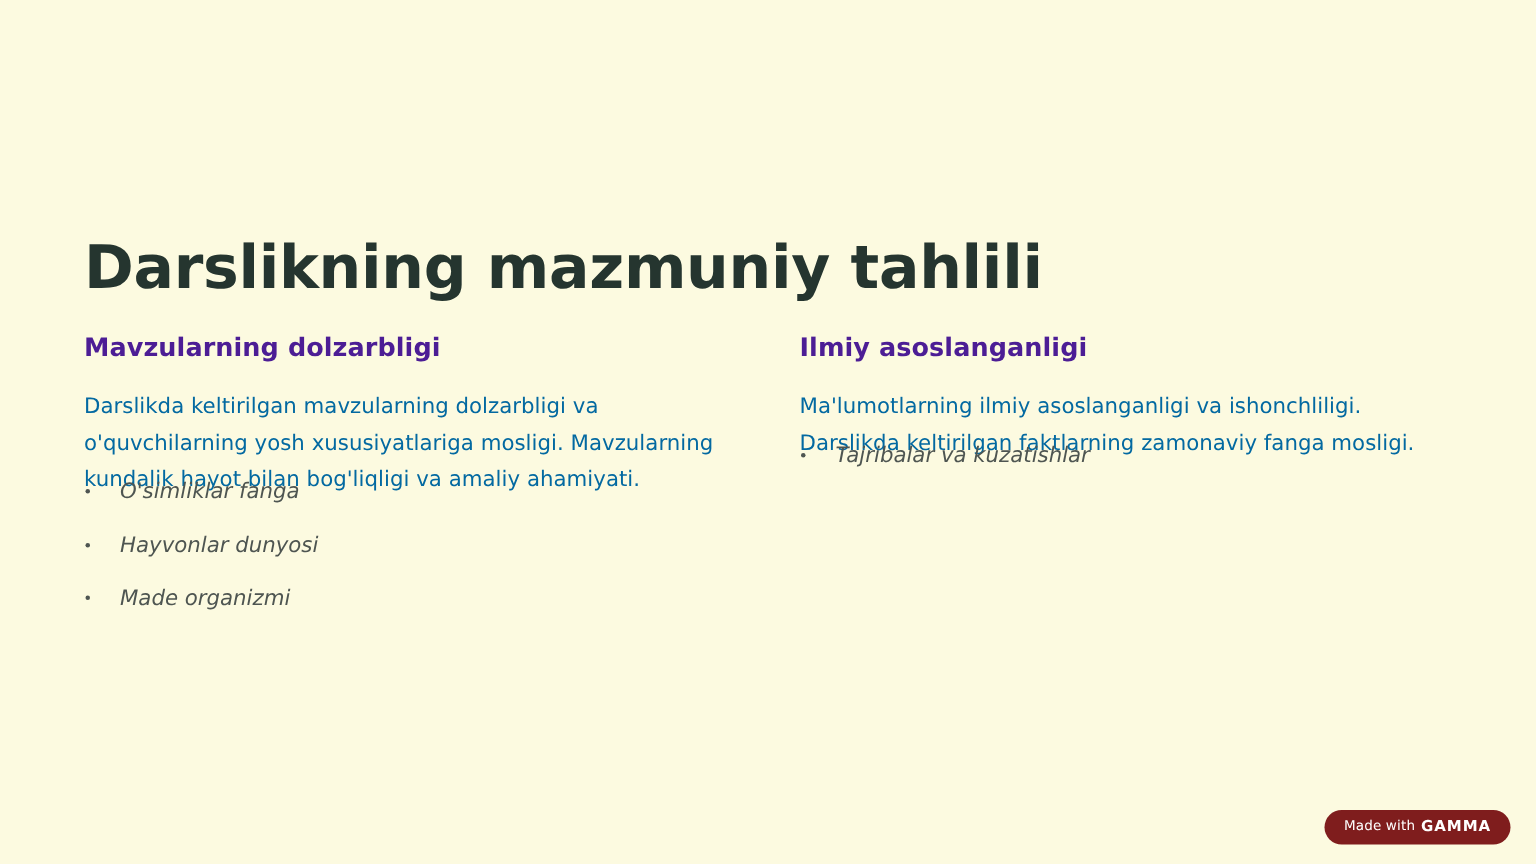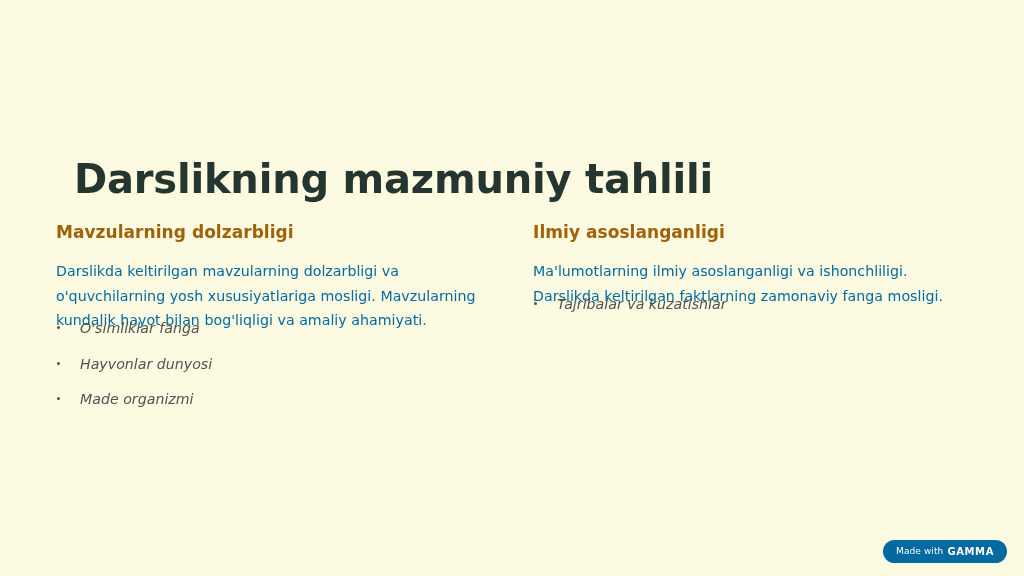--- a/index.html
+++ b/index.html
@@ -16,21 +16,21 @@
   }
 
   .slide {
     position: absolute;
     inset: 0;
     background: #FCFAE0;
   }
 
   .slide-title {
     position: absolute;
-    left: 74px;
+    left: 56px;
     top: 129px;
     font-size: 40px;
     font-weight: bold;
     color: #25352F;
     letter-spacing: -0.2px;
     line-height: 1.18;
     white-space: nowrap;
   }
 
   .columns {
@@ -45,21 +45,21 @@
 
   .column {
     width: 430px;
     position: relative;
   }
   .column.left  { margin-right: 47px; }
 
   .col-heading {
     font-size: 17px;
     font-weight: bold;
-    color: #a16207;
+    color: #4c1d95;
     line-height: 1.3;
     margin: 0 0 0 0;
     letter-spacing: 0.05px;
   }
 
   .col-body {
     font-size: 14.2px;
     color: #0369a1;
     line-height: 1.72;
     margin: 16px 0 0 0;
@@ -93,21 +93,21 @@
     background: #4E5551;
   }
 
   .gamma-badge {
     position: absolute;
     right: 17px;
     bottom: 13px;
     height: 23px;
     padding: 0 13px;
     border-radius: 12px;
-    background: #0369a1;
+    background: #7f1d1d;
     color: #FFFFFF;
     display: flex;
     align-items: center;
     gap: 4px;
     font-size: 9px;
     line-height: 1;
     white-space: nowrap;
   }
   .gamma-badge .made-with { font-weight: normal; letter-spacing: 0.1px; }
   .gamma-badge .gamma-word {

